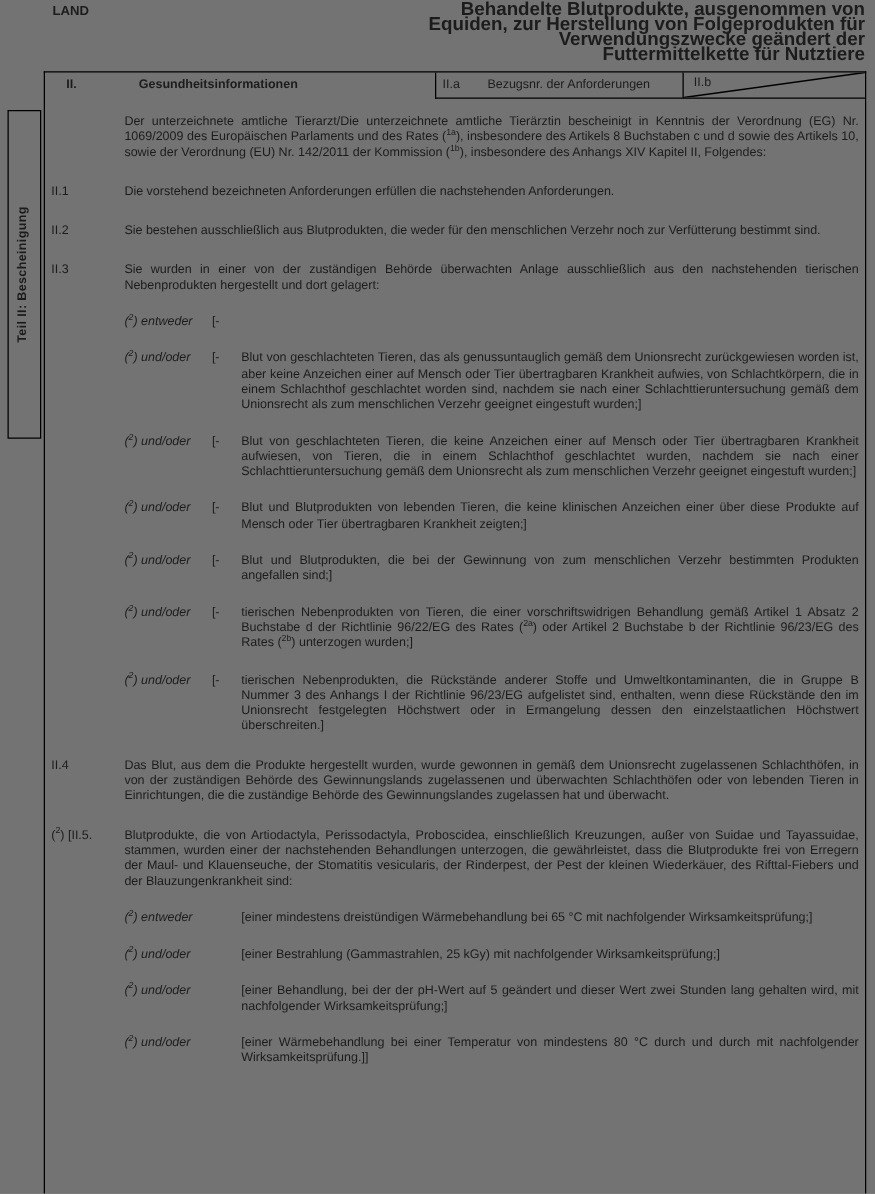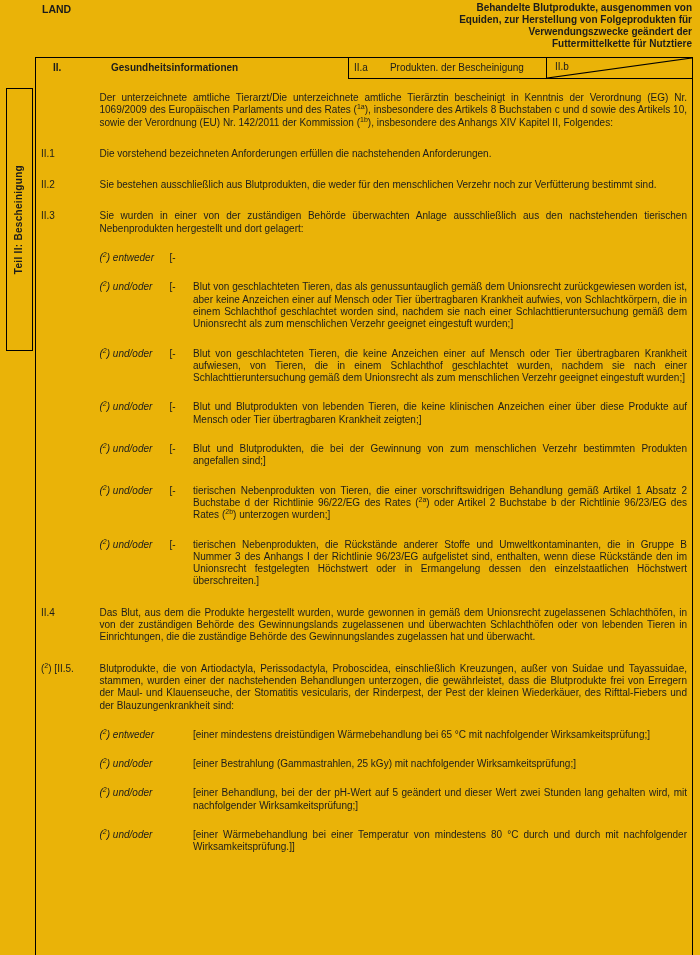--- a/index.html
+++ b/index.html
@@ -1,31 +1,31 @@
 <!DOCTYPE html>
 <html><head>
 <meta charset="utf-8">
 <style>
   html,body{margin:0;padding:0;background:#888;}
   .sheet{
     position:relative;
     width:700px;height:955px;
-    background:#eab308;
+    background:#737373;
     color:#1c1c1c;
     font-family:"Liberation Sans","DejaVu Sans",sans-serif;
     font-size:10px;
     line-height:12.3px;
     overflow:hidden;
     margin:0 auto;
   }
   sup{font-size:7px;line-height:0;vertical-align:super;}
 
   
   .land{position:absolute;left:42px;top:3px;font-weight:bold;font-size:10.5px;}
-  .doc-title{position:absolute;right:8px;top:2px;text-align:right;font-weight:bold;font-size:10px;line-height:12px;}
+  .doc-title{position:absolute;right:8px;top:2px;text-align:right;font-weight:bold;font-size:15px;line-height:12px;}
   .doc-title div{white-space:nowrap;}
 
   
   .part-box{
     position:absolute;left:6px;top:88px;width:27px;height:263px;
     border:1.5px solid #000;box-sizing:border-box;
     display:flex;align-items:center;justify-content:center;
   }
   .part-text{
     writing-mode:vertical-rl;transform:rotate(180deg);
@@ -84,21 +84,21 @@
   </div>
 
   <div class="frame">
     <div class="hdr-row">
       <div class="hdr-cell-main">
         <span class="hdr-no">II.</span>
         <span class="hdr-title">Gesundheitsinformationen</span>
       </div>
       <div class="hdr-cell-refa">
         <span class="hdr-refa-no">II.a</span>
-        <span>Produkten. der Bescheinigung</span>
+        <span>Bezugsnr. der Anforderungen</span>
       </div>
       <div class="hdr-cell-refb">
         <svg class="diag" viewBox="0 0 100 100" preserveAspectRatio="none">
           <line x1="0" y1="100" x2="100" y2="0" stroke="#000" stroke-width="1.2" vector-effect="non-scaling-stroke"></line>
         </svg>
         <span class="hdr-refb-no">II.b</span>
       </div>
     </div>
 
     <div class="content">

